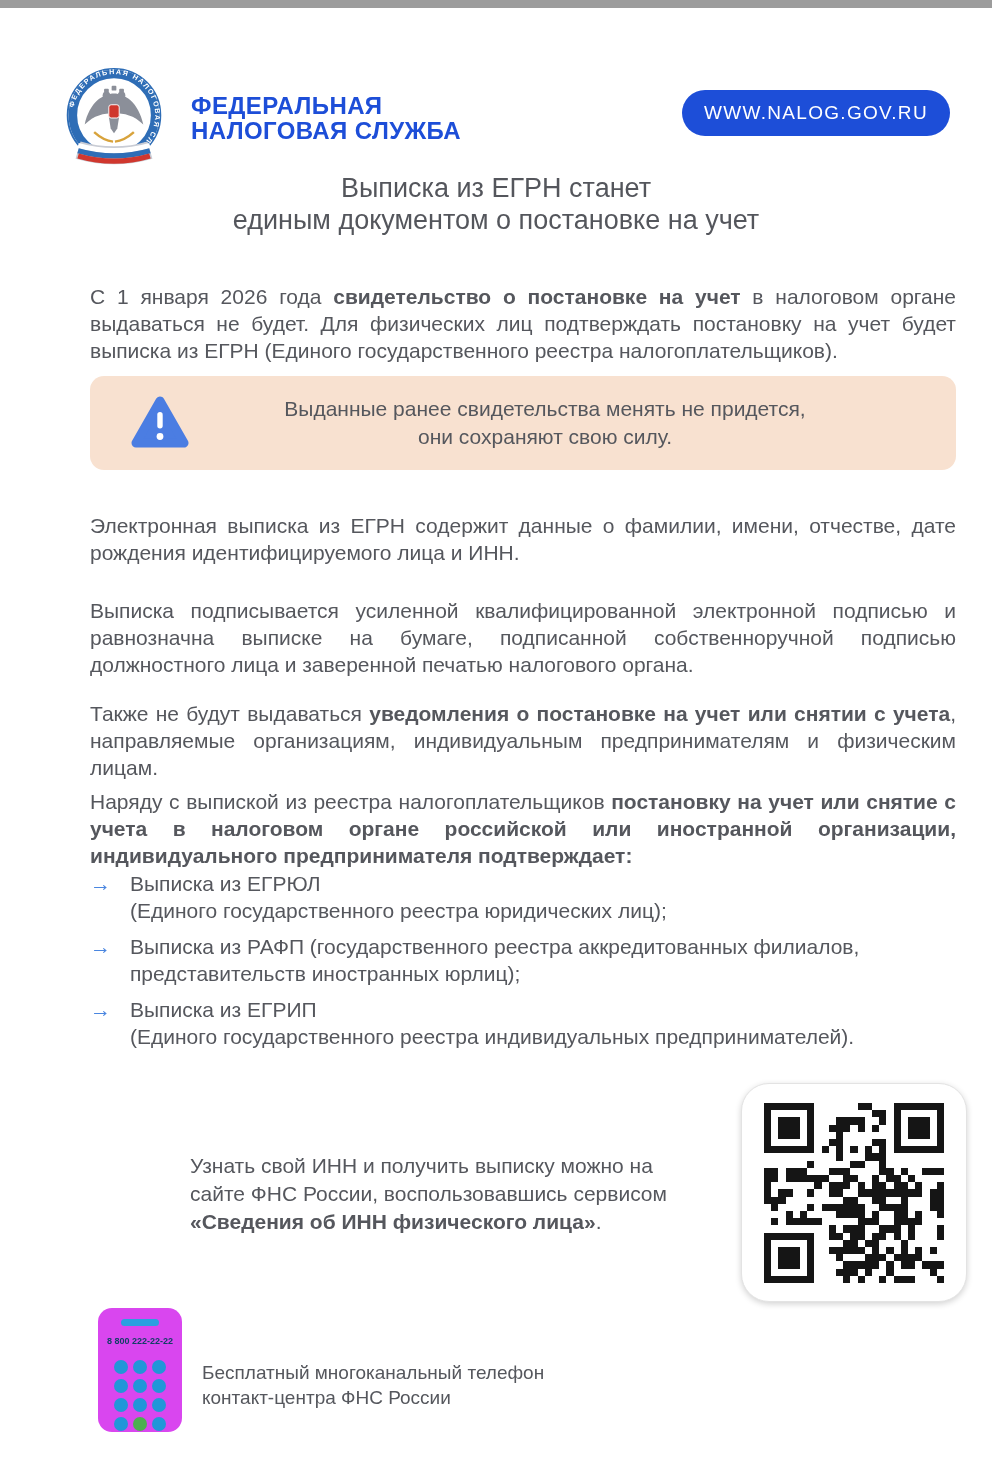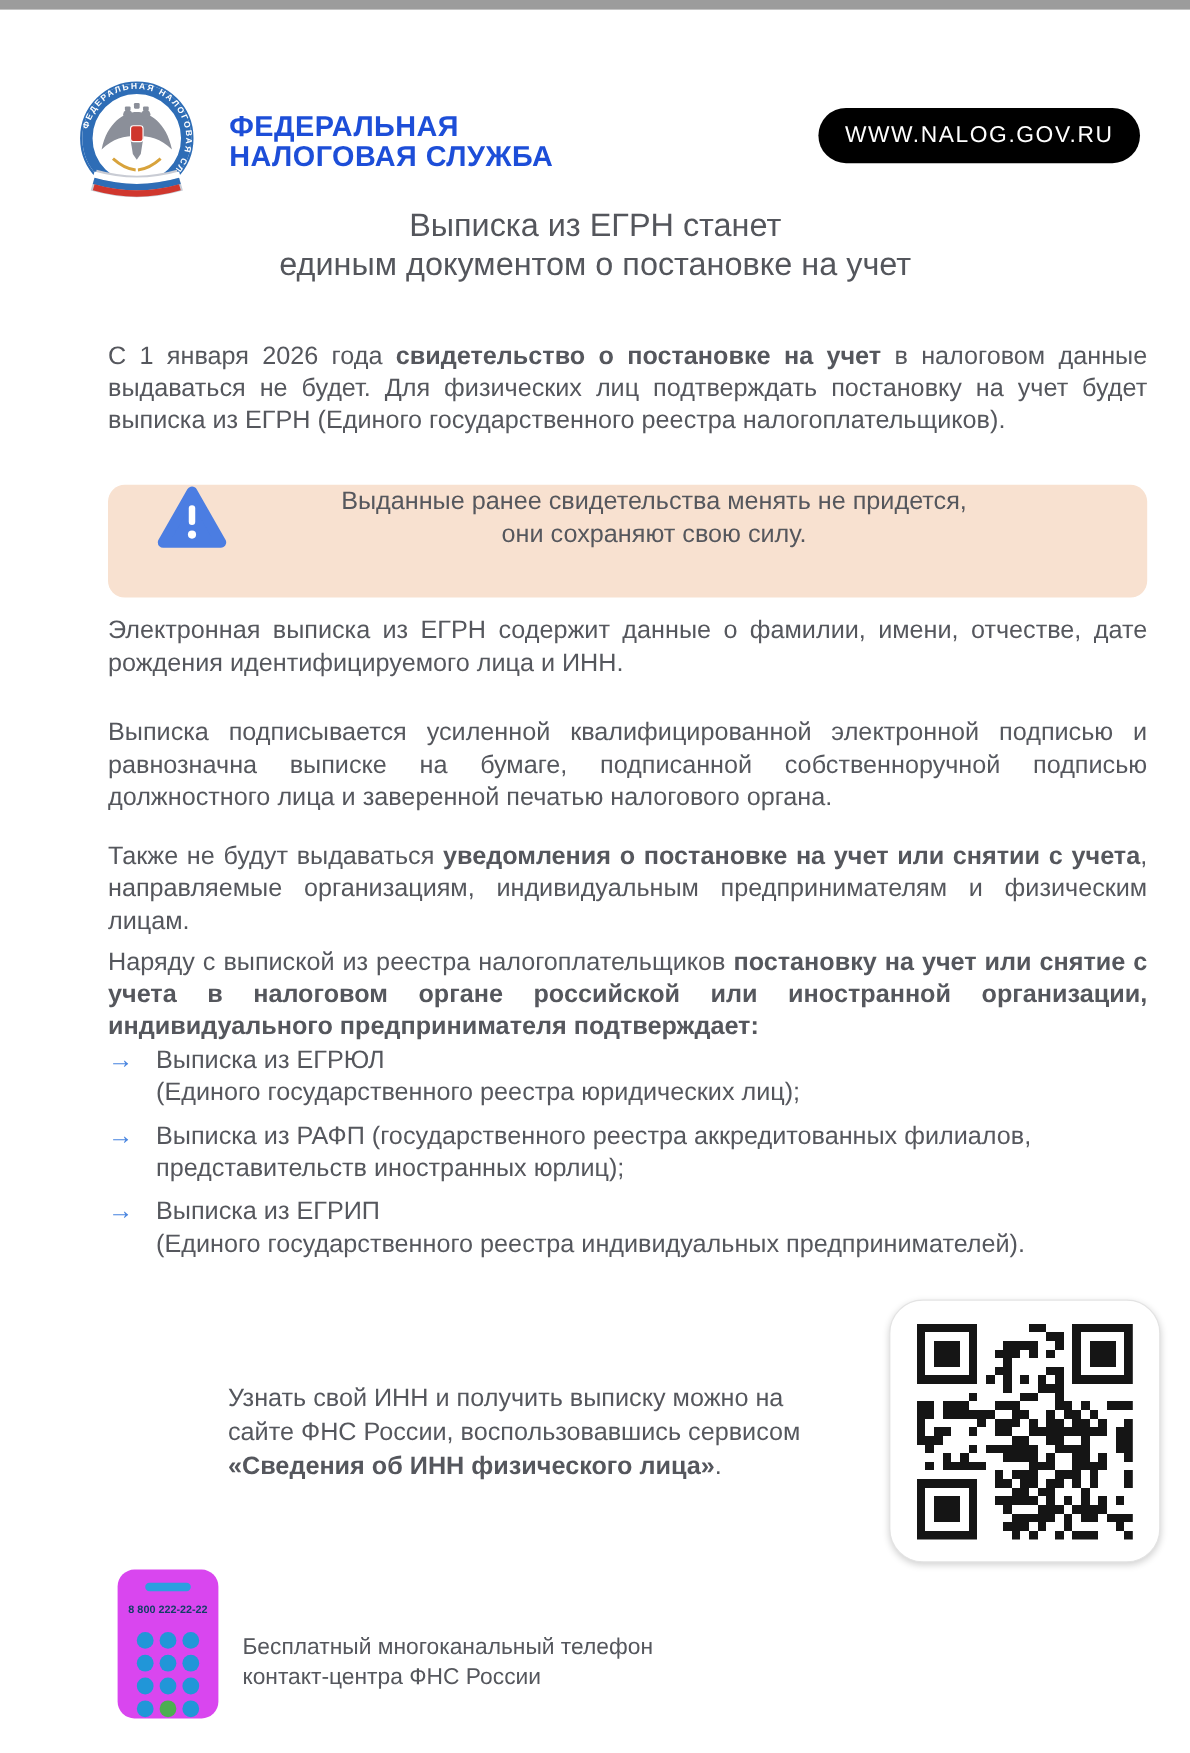--- a/index.html
+++ b/index.html
@@ -10,42 +10,42 @@
   .top-edge{position:absolute;left:0;top:0;width:992px;height:8px;background:#9c9c9c;}
 
   
   .emblem{position:absolute;left:62px;top:66px;width:104px;height:104px;}
   .org-name{
     position:absolute;left:191px;top:93px;font-size:24px;font-weight:700;
     color:#1d4ed8;line-height:25px;letter-spacing:0.4px;
   }
   .url-pill{
     position:absolute;left:682px;top:90px;width:268px;height:46px;border-radius:23px;
-    background:#000000;color:#ffffff;font-size:19px;letter-spacing:1.3px;
+    background:#1d4ed8;color:#ffffff;font-size:19px;letter-spacing:1.3px;
     display:flex;align-items:center;justify-content:center;font-weight:400;cursor:pointer;
   }
 
   
   .doc-title{
     position:absolute;left:0;top:172px;width:992px;text-align:center;
     font-size:27px;font-weight:400;color:#54565c;line-height:32px;
   }
 
   
   .col{position:absolute;left:90px;width:866px;}
   .para{font-size:21px;line-height:27px;text-align:justify;color:#55575d;}
   .p1{top:283px;}
   .p2{top:512px;}
   .p3{top:597px;}
   .p4{top:700px;}
   .p5{top:788px;}
 
   .warning-box{
-    top:404px;height:94px;background:#f8e1d0;border-radius:14px;
-    display:flex;padding:0;box-sizing:border-box;
+    top:376px;height:94px;background:#f8e1d0;border-radius:14px;
+    display:flex;align-items:center;padding:0;box-sizing:border-box;
   }
   .warning-icon{flex:0 0 auto;margin-left:40px;width:60px;height:56px;}
   .warning-text{
     flex:1;text-align:center;font-size:21px;line-height:28px;color:#55575d;
     padding-right:56px;
   }
 
   
   .bullets{top:870px;}
   .bullet{display:flex;margin-bottom:9px;}
@@ -133,21 +133,21 @@
     </svg>
   </div>
   <div class="org-name"><span>ФЕДЕРАЛЬНАЯ</span><br><span>НАЛОГОВАЯ СЛУЖБА</span></div>
   <div class="url-pill">WWW.NALOG.GOV.RU</div>
 
   <div class="doc-title">
     <div>Выписка из ЕГРН станет</div>
     <div>единым документом о постановке на учет</div>
   </div>
 
-  <div class="col para p1"><span>С 1 января 2026 года </span><span class="b">свидетельство о постановке на учет</span><span> в налоговом данные выдаваться не будет. Для физических лиц подтверждать постановку на учет будет выписка из ЕГРН (Единого государственного реестра налогоплательщиков).</span></div>
+  <div class="col para p1"><span>С 1 января 2026 года </span><span class="b">свидетельство о постановке на учет</span><span> в налоговом органе выдаваться не будет. Для физических лиц подтверждать постановку на учет будет выписка из ЕГРН (Единого государственного реестра налогоплательщиков).</span></div>
 
   <div class="col warning-box">
     <svg class="warning-icon" viewBox="0 0 60 56">
       <polygon points="30,6 54,48 6,48" fill="#4b7de2" stroke="#4b7de2" stroke-width="9" stroke-linejoin="round"></polygon>
       <rect x="27.3" y="17" width="5.4" height="16.5" rx="2.7" fill="#ffffff"></rect>
       <circle cx="30" cy="41.5" r="3.4" fill="#ffffff"></circle>
     </svg>
     <div class="warning-text"><span>Выданные ранее свидетельства менять не придется,</span><br><span>они сохраняют свою силу.</span></div>
   </div>
 

